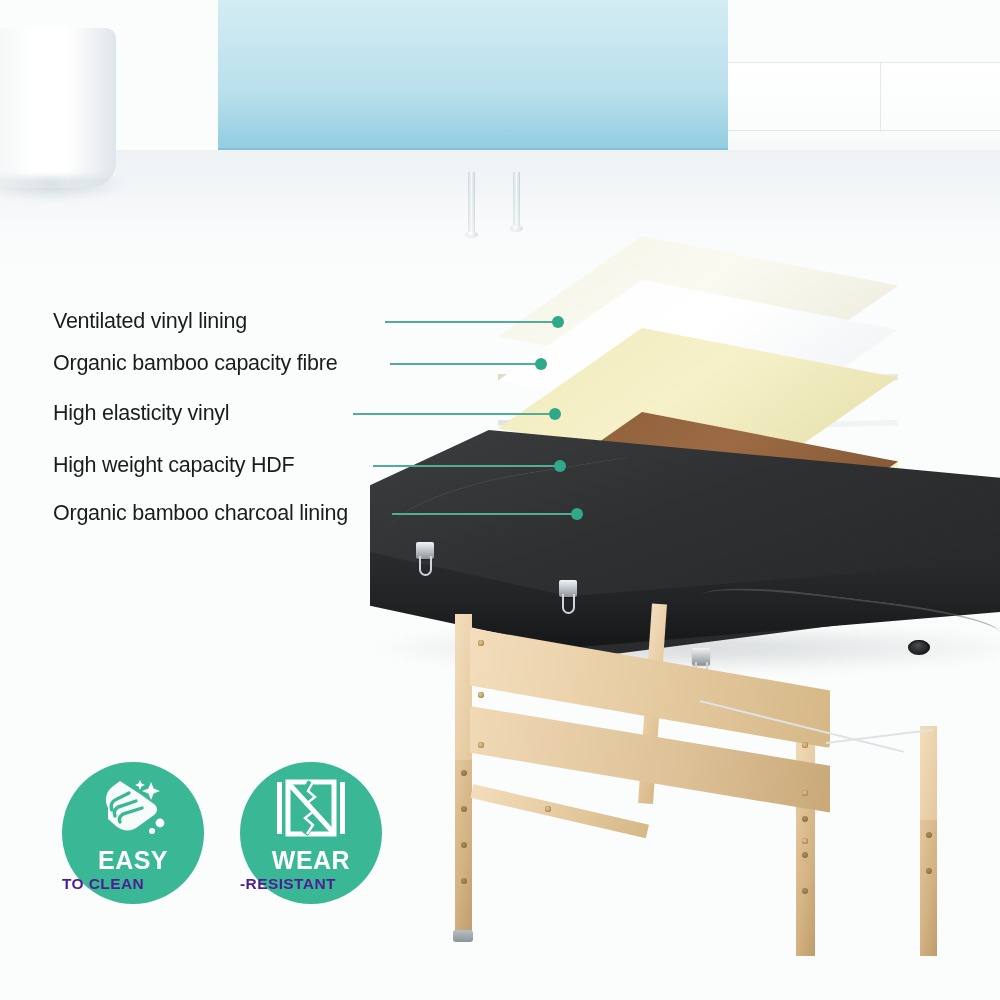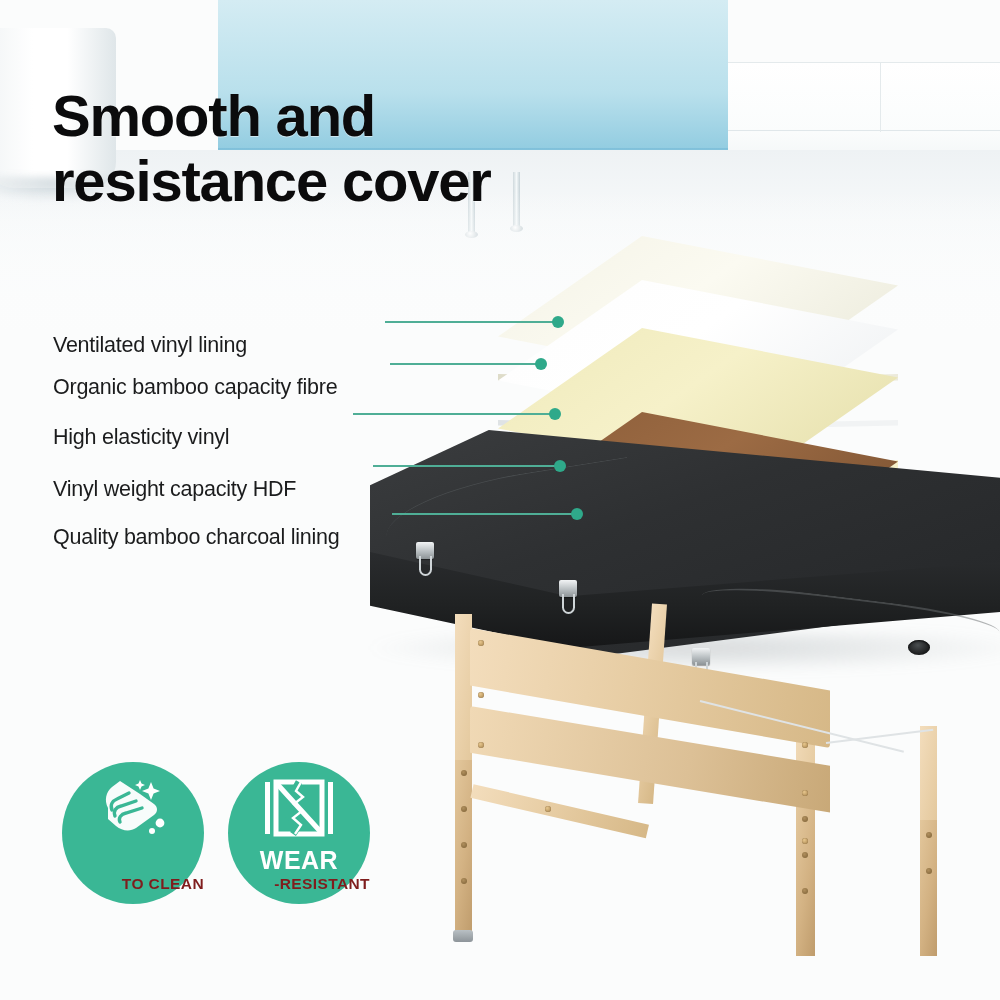--- a/index.html
+++ b/index.html
@@ -80,21 +80,21 @@
     font-size:58px; font-weight:bold; line-height:1.12;
     color:#0b0b0c; letter-spacing:-1.2px; white-space:pre-line;
     text-shadow:0 1px 0 rgba(255,255,255,.5);
   }
   .subhead {
     position:absolute; left:53px; top:218px;
     font-size:29px; font-weight:normal; color:#18191a; letter-spacing:-.3px;
   }
 
   
-  .feature { position:absolute; height:26px; display:flex; align-items:center;margin-top:24px; }
+  .feature { position:absolute; height:26px; display:flex; align-items:center; }
   .feature-label {
     font-size:21.5px; color:#1b1c1d; font-weight:normal; letter-spacing:-.25px; white-space:nowrap;
   }
   .leader { position:absolute; height:26px; display:flex; align-items:center; }
   .leader-line { height:1.6px; background:#4fae96; }
   .leader-dot {
     width:12px; height:12px; border-radius:50%; background:#2fa98a; flex:none; margin-left:-1px;
   }
 
   
@@ -234,25 +234,25 @@
   .badge { position:absolute; width:142px; height:142px; }
   .badge .circle {
     position:absolute; inset:0; border-radius:50%; background:#3ab795;
   }
   .badge .ic { position:absolute; left:50%; top:16px; transform:translateX(-50%); }
   .badge .t1 {
     position:absolute; left:0; top:84px; width:100%; text-align:center;
     color:#ffffff; font-size:25px; font-weight:bold; letter-spacing:.5px;
   }
   .badge .t2 {
-    position:absolute; left:0; top:113px; width:100%; text-align:right;
-    color:#7f1d1d; font-size:15.5px; font-weight:bold; letter-spacing:.4px;
+    position:absolute; left:0; top:113px; width:100%; text-align:left;
+    color:#4c1d95; font-size:15.5px; font-weight:bold; letter-spacing:.4px;
   }
   #badge-easy { left:0; top:0; }
-  #badge-wear { left:166px; top:0; }
+  #badge-wear { left:178px; top:0; }
 </style>
 </head>
 <body>
 
 <div id="stage">
 
   <div class="bg-room">
     <div class="bg-wallpanel"></div>
     <div class="bg-wall-strip"></div>
     <div class="bg-cabinet"></div>
@@ -263,22 +263,20 @@
     <div class="bg-floor"></div>
     <div class="bg-leg l1"></div>
     <div class="bg-leg l2"></div>
     <div class="bg-foot f1"></div>
     <div class="bg-foot f2"></div>
     <div class="bg-pot"></div>
     <div class="bg-pot-shadow"></div>
     <div class="bg-fade"></div>
   </div>
 
-  <div class="headline">Smooth and
-resistance cover</div>
 
   <div class="stack">
 
     <div class="slab" id="layer-vinyl">
       <div class="side-l"></div>
       <div class="side-r"></div>
       <div class="top"></div>
     </div>
 
     <div class="slab" id="layer-fibre">
@@ -459,28 +457,28 @@
         <div class="leader-dot"></div>
       </div>
       <div class="feature" style="left: 53px; top: 400px;">
         <span class="feature-label">High elasticity vinyl</span>
       </div>
       <div class="leader" style="left: 353px; top: 401px;">
         <div class="leader-line" style="width: 197px;"></div>
         <div class="leader-dot"></div>
       </div>
       <div class="feature" style="left: 53px; top: 452px;">
-        <span class="feature-label">Vinyl weight capacity HDF</span>
+        <span class="feature-label">High weight capacity HDF</span>
       </div>
       <div class="leader" style="left: 373px; top: 453px;">
         <div class="leader-line" style="width: 182px;"></div>
         <div class="leader-dot"></div>
       </div>
       <div class="feature" style="left: 53px; top: 500px;">
-        <span class="feature-label">Quality bamboo charcoal lining</span>
+        <span class="feature-label">Organic bamboo charcoal lining</span>
       </div>
       <div class="leader" style="left: 392px; top: 501px;">
         <div class="leader-line" style="width: 180px;"></div>
         <div class="leader-dot"></div>
       </div>
     </div>
 
   <div class="badges">
 
     <div class="badge" id="badge-easy">
@@ -490,20 +488,21 @@
           <path d="M12 30 C8 22 10 14 16 9 L24 3 L44 16 L58 26 C62 29 62 34 58 37 L40 50 C34 54 26 53 20 48 L12 41 Z" fill="#ffffff" opacity="0.96"></path>
           <path d="M16 32 C14 27 16 23 21 21 L33 15" stroke="#3ab795" stroke-width="3.4" fill="none" stroke-linecap="round"></path>
           <path d="M19 38 C17 33 20 29 25 28 L40 23" stroke="#3ab795" stroke-width="3.4" fill="none" stroke-linecap="round"></path>
           <path d="M24 44 C22 40 25 36 30 35 L46 30" stroke="#3ab795" stroke-width="3.4" fill="none" stroke-linecap="round"></path>
           <path d="M55 4 l2.6 6.4 L64 13 l-6.4 2.6 L55 22 l-2.6-6.4 L46 13 l6.4-2.6 Z" fill="#ffffff"></path>
           <path d="M44 2 l1.5 3.6 L49 7 l-3.5 1.4 L44 12 l-1.5-3.6 L39 7 l3.5-1.4 Z" fill="#ffffff"></path>
           <circle cx="64" cy="45" r="4.4" fill="#ffffff"></circle>
           <circle cx="56" cy="53" r="3" fill="#ffffff"></circle>
         </svg>
       </div>
+      <div class="t1">EASY</div>
       <div class="t2">TO CLEAN</div>
     </div>
 
     <div class="badge" id="badge-wear">
       <div class="circle"></div>
       <div class="ic">
         <svg width="72" height="62" viewBox="0 0 72 62" aria-hidden="true">
           <rect x="2" y="4" width="5" height="52" fill="#ffffff"></rect>
           <rect x="65" y="4" width="5" height="52" fill="#ffffff"></rect>
           <path d="M13 4 H59 V56 H13 Z" fill="none" stroke="#ffffff" stroke-width="5"></path>

